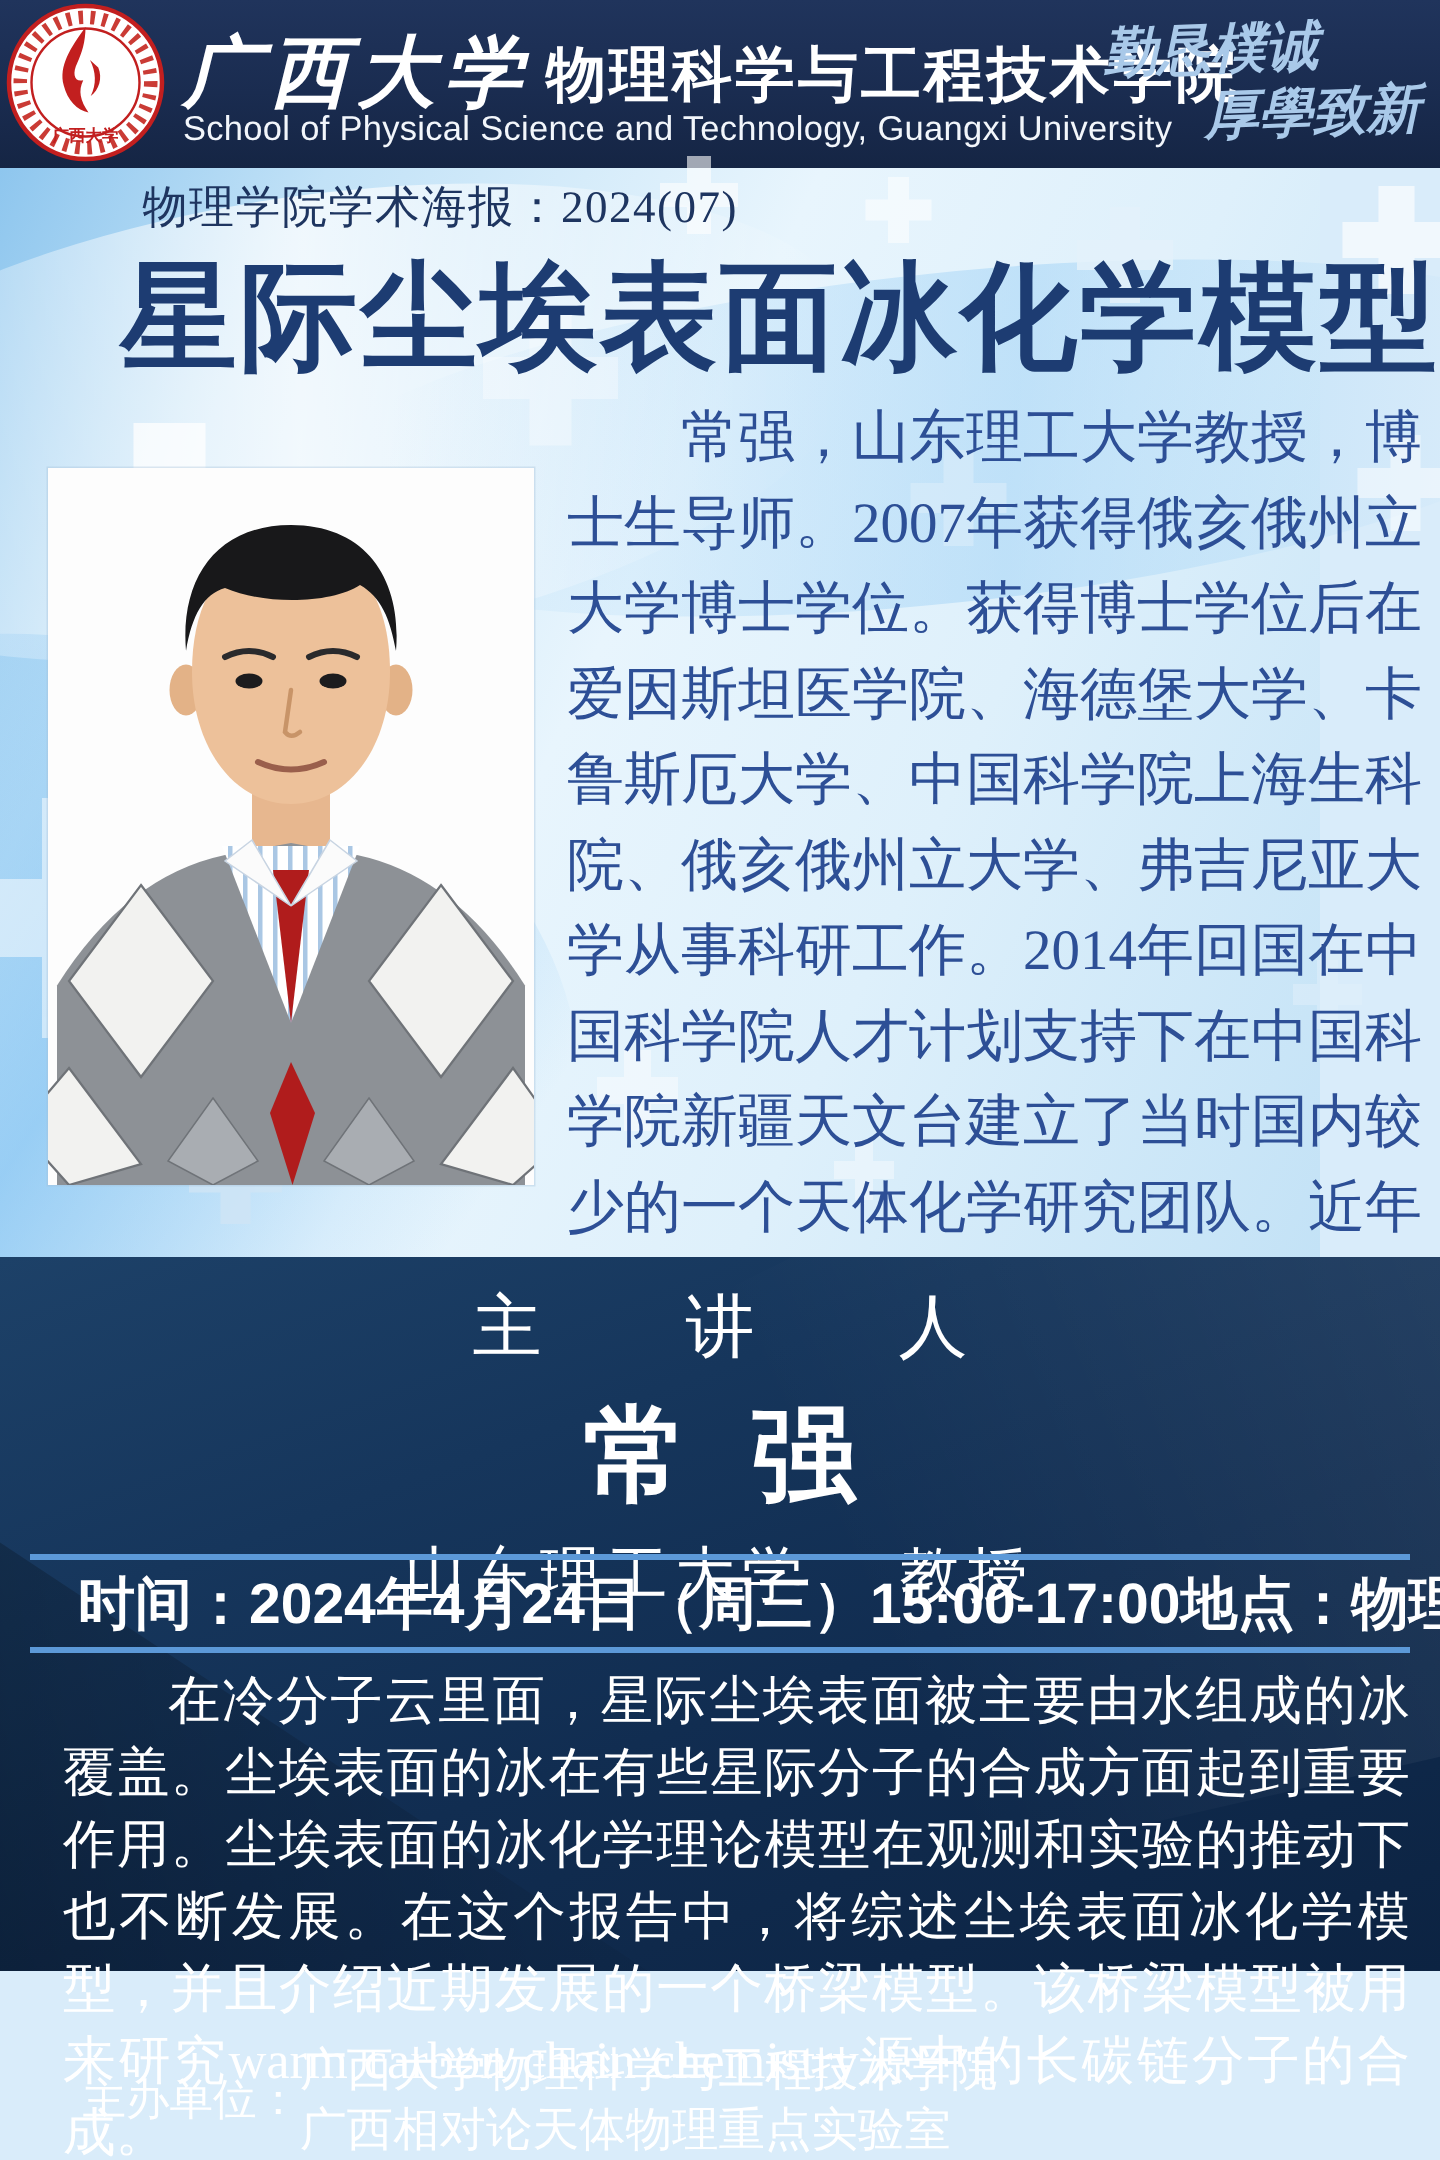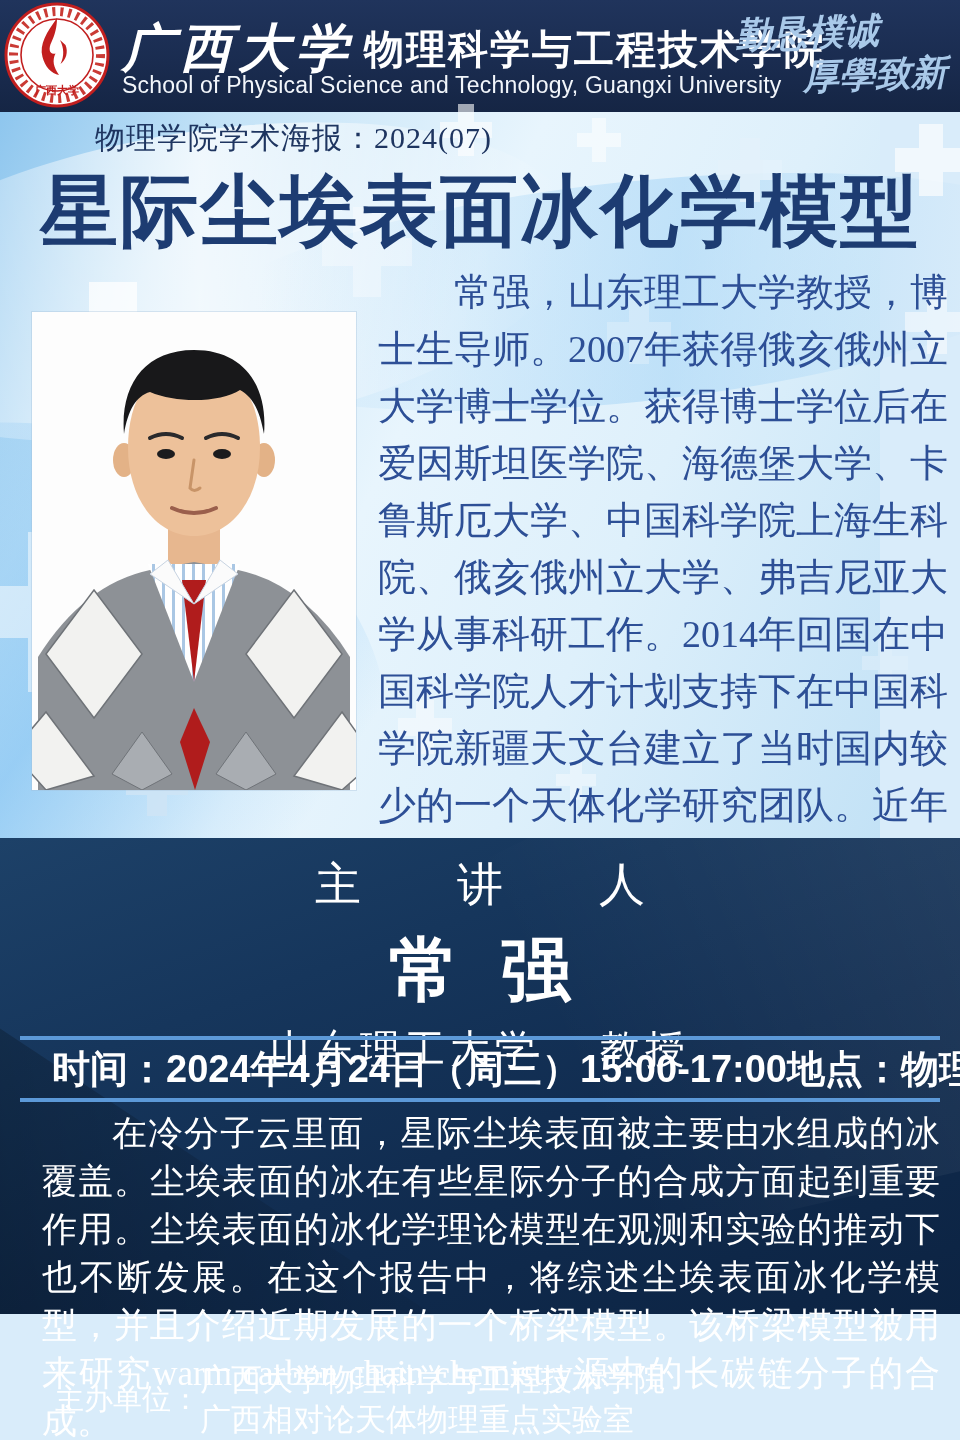--- a/index.html
+++ b/index.html
@@ -29,21 +29,21 @@
   .s2{left:180px;top:70px;width:900px;height:220px;transform:rotate(-6deg);
       background:linear-gradient(100deg,rgba(140,200,245,0) 10%,rgba(150,205,245,.45) 55%,rgba(140,200,245,0) 90%);}
   .s3{left:-220px;top:330px;width:620px;height:420px;transform:rotate(24deg);
       background:linear-gradient(100deg,rgba(90,170,235,0) 10%,rgba(100,180,240,.5) 50%,rgba(90,170,235,0) 90%);}
   .plus{position:absolute;pointer-events:none;}
   .plus::before{content:"";position:absolute;left:34%;top:0;width:32%;height:100%;background:currentColor;}
   .plus::after{content:"";position:absolute;top:34%;left:0;width:100%;height:32%;background:currentColor;}
 
   .poster-no{position:absolute;left:95px;top:6px;font-family:"Liberation Serif","DejaVu Serif",serif;
              font-size:30px;color:#1e3560;letter-spacing:1px;}
-  .big-title{position:absolute;left:0;top:48px;width:960px;text-align:center;
+  .big-title{position:absolute;left:0;top:48px;width:960px;text-align:right;
              font-size:78px;font-weight:700;color:#1d3c72;letter-spacing:2px;white-space:nowrap;}
   .photo-frame{position:absolute;left:32px;top:200px;width:324px;height:478px;background:#fff;
                box-shadow:0 0 0 1px rgba(160,190,215,.35);}
   .bio{position:absolute;left:378px;top:152px;width:570px;font-family:"Liberation Serif","DejaVu Serif",serif;
        font-size:38px;line-height:57px;color:#2d4f96;text-align:justify;text-indent:2em;}
 
   
   .dark{position:absolute;left:0;top:838px;width:960px;height:476px;color:#fff;
         background:linear-gradient(160deg,#1d4168 0%,#16365c 30%,#112d51 58%,#0c2342 100%);}
   .facet1{position:absolute;inset:0;pointer-events:none;

